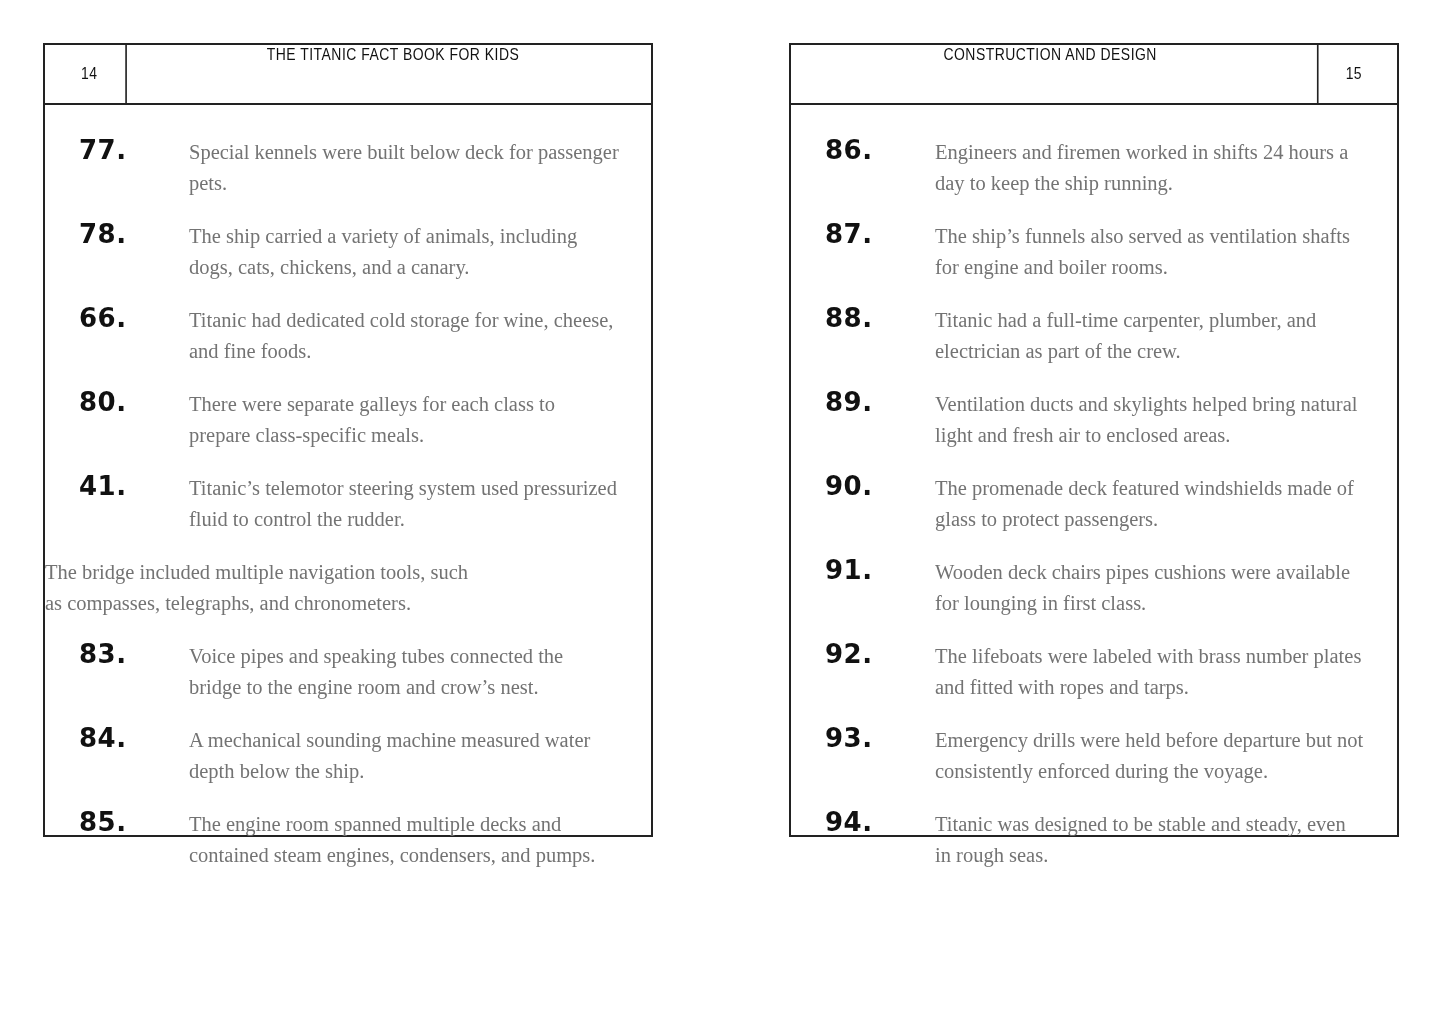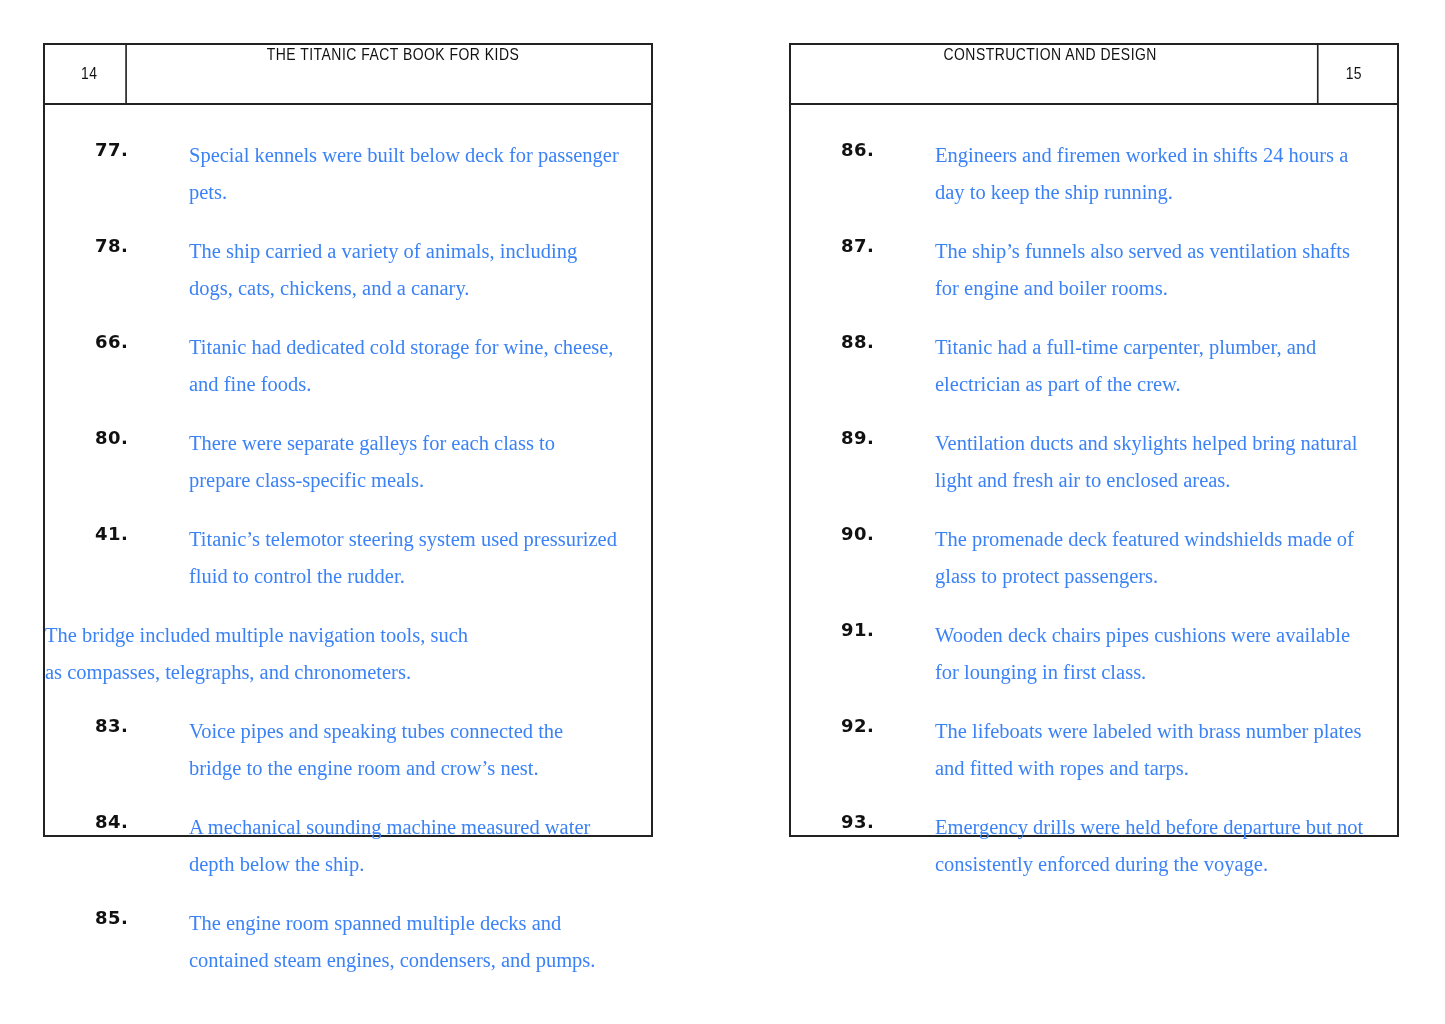--- a/index.html
+++ b/index.html
@@ -58,35 +58,35 @@
     .facts {
       position: absolute;
       left: 0; right: 0; top: 92px;
     }
     .fact {
       display: flex;
       margin-bottom: 22px;
     }
     .fact .fnum {
       width: 144px;
-      padding-left: 50px;
+      padding-left: 34px;
       box-sizing: border-box;
       font-family: "DejaVu Sans", sans-serif;
       font-weight: bold;
-      font-size: 18px;
+      font-size: 26px;
       line-height: 30px;
       margin-top: -2px;
       letter-spacing: 0.5px;
     }
     .fact .ftext {
       width: 430px;
       font-family: "Liberation Serif", serif;
       font-size: 20.5px;
-      line-height: 37px;
-      color: #3b82f6;
+      line-height: 31px;
+      color: #737373;
     }
   </style>
 </head>
 <body>
 
 <div class="page left">
   <div class="header">
     <div class="num">14</div>
     <div class="title">
         <span>THE TITANIC FACT BOOK FOR KIDS</span>
@@ -164,14 +164,18 @@
         <div class="ftext">Wooden deck chairs pipes cushions were available for lounging in first class.</div>
       </div>
     <div class="fact">
         <div class="fnum">92.</div>
         <div class="ftext">The lifeboats were labeled with brass number plates and fitted with ropes and tarps.</div>
       </div>
     <div class="fact">
         <div class="fnum">93.</div>
         <div class="ftext">Emergency drills were held before departure but not consistently enforced during the voyage.</div>
       </div>
+    <div class="fact">
+        <div class="fnum">94.</div>
+        <div class="ftext">Titanic was designed to be stable and steady, even in rough seas.</div>
+      </div>
   </div>
 </div>
 
 </body></html>

